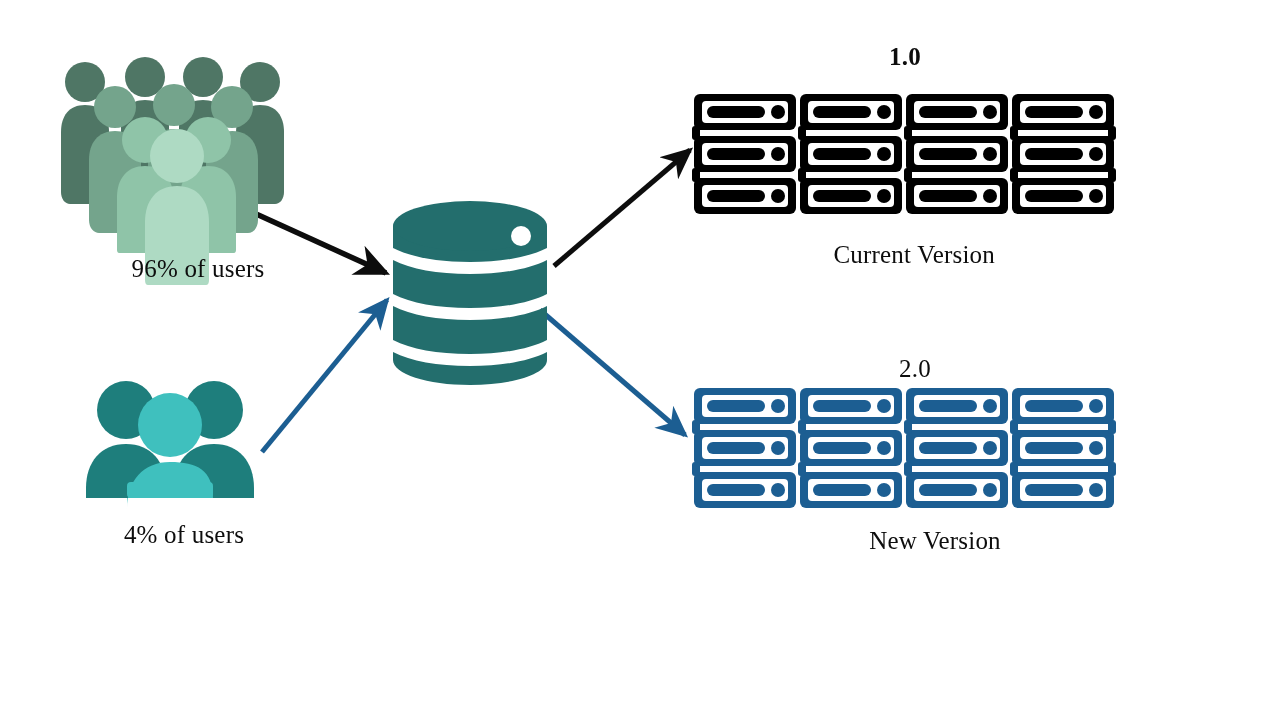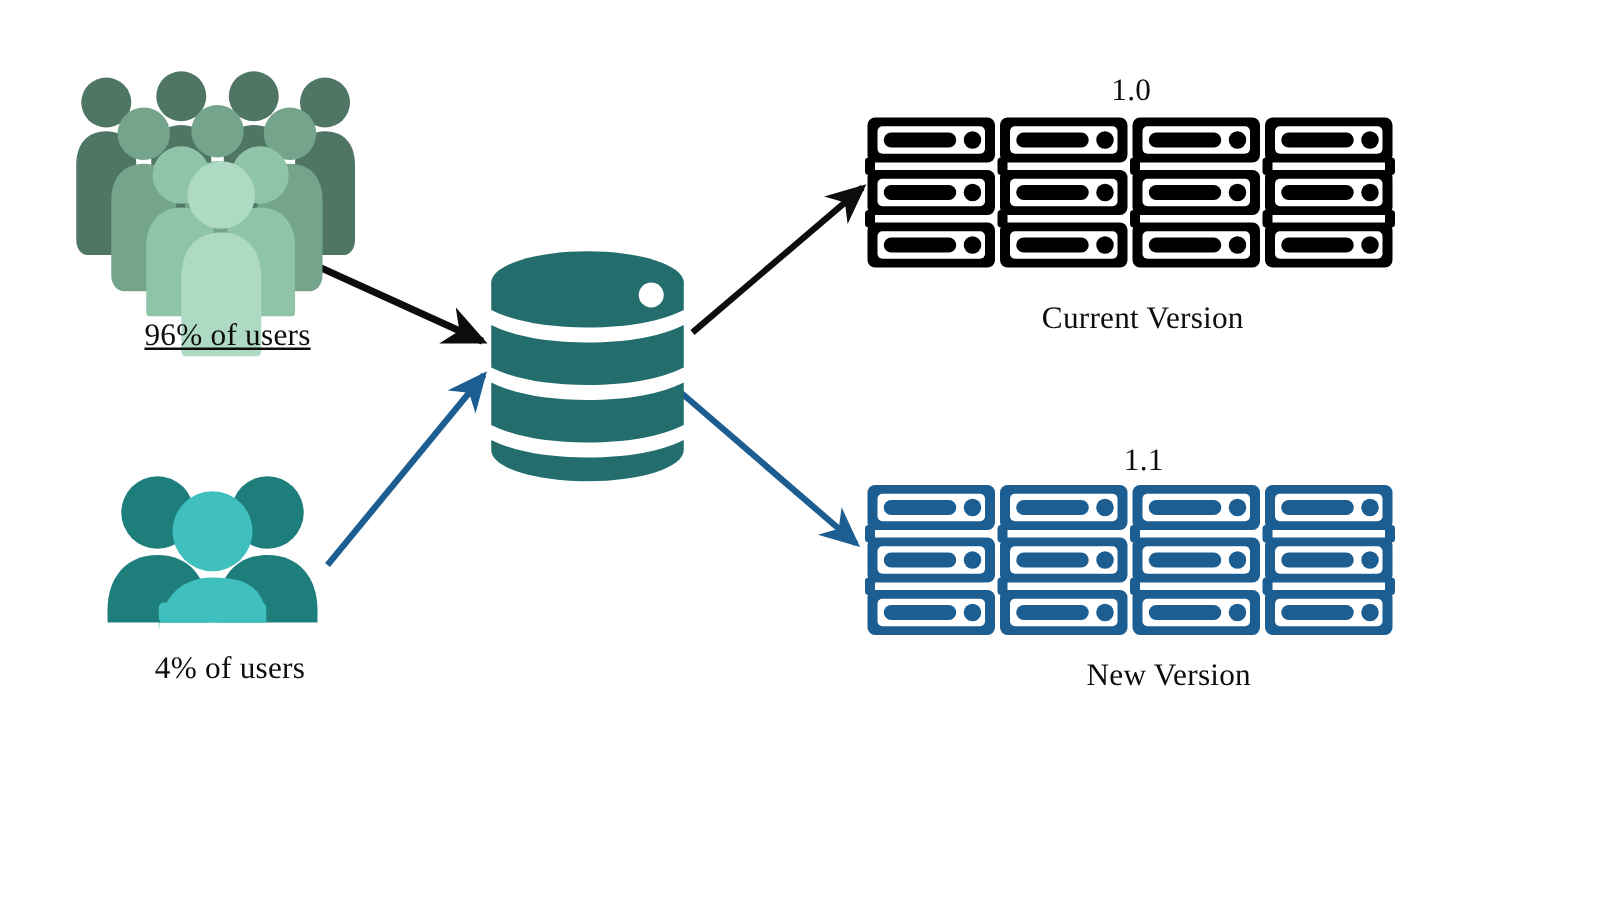--- a/index.html
+++ b/index.html
@@ -23,24 +23,24 @@
     line-height: 1;
     white-space: nowrap;
     text-align: center;
     letter-spacing: 0.2px;
   }
   .node {
     position: absolute;
   }
   svg { display: block; overflow: visible; }
 
-  #label-crowd-pct   { left: 92px;  top: 256px; width: 180px; text-decoration: underline; }
+  #label-crowd-pct   { left: 108px;  top: 256px; width: 180px; }
   #label-small-pct   { left: 94px;  top: 522px; width: 180px; }
   #label-router      { left: 380px; top: 398px; width: 180px; }
-  #label-version-old { left: 815px; top: 60px;  width: 180px; }
+  #label-version-old { left: 815px; top: 44px;  width: 180px; font-weight: bold; }
   #label-version-new { left: 825px; top: 356px; width: 180px; }
   #label-name-old    { left: 815px; top: 242px; width: 180px; text-align: right; }
   #label-name-new    { left: 845px; top: 528px; width: 180px; font-family: Liberation Serif, serif; }
 
   #crowd-icon       { left: 60px;  top: 50px; }
   #small-group-icon { left: 78px;  top: 378px; }
   #router-icon      { left: 385px; top: 198px; }
   #rack-current     { left: 692px; top: 92px; }
   #rack-new         { left: 692px; top: 386px; }
   #arrows           { left: 0;     top: 0; }
@@ -258,21 +258,21 @@
             <rect x="15" y="98" width="58" height="12" rx="6"></rect>
             <circle cx="86" cy="104" r="7"></circle>
           </g>
         </g>
       </g>
     </svg>
   </div>
 
   <div class="label" id="label-name-old">Current Version</div>
 
-  <div class="label" id="label-version-new">1.1</div>
+  <div class="label" id="label-version-new">2.0</div>
 
   <div class="node" id="rack-new">
     <svg width="424" height="124" viewBox="0 0 424 124">
       <g>
         <g transform="translate(0,0)">
           <g fill="#1C5E92">
             <rect x="2" y="2" width="102" height="36" rx="6"></rect>
             <rect x="2" y="44" width="102" height="36" rx="6"></rect>
             <rect x="2" y="86" width="102" height="36" rx="6"></rect>
             <rect x="0" y="34" width="8" height="14" rx="3"></rect>

